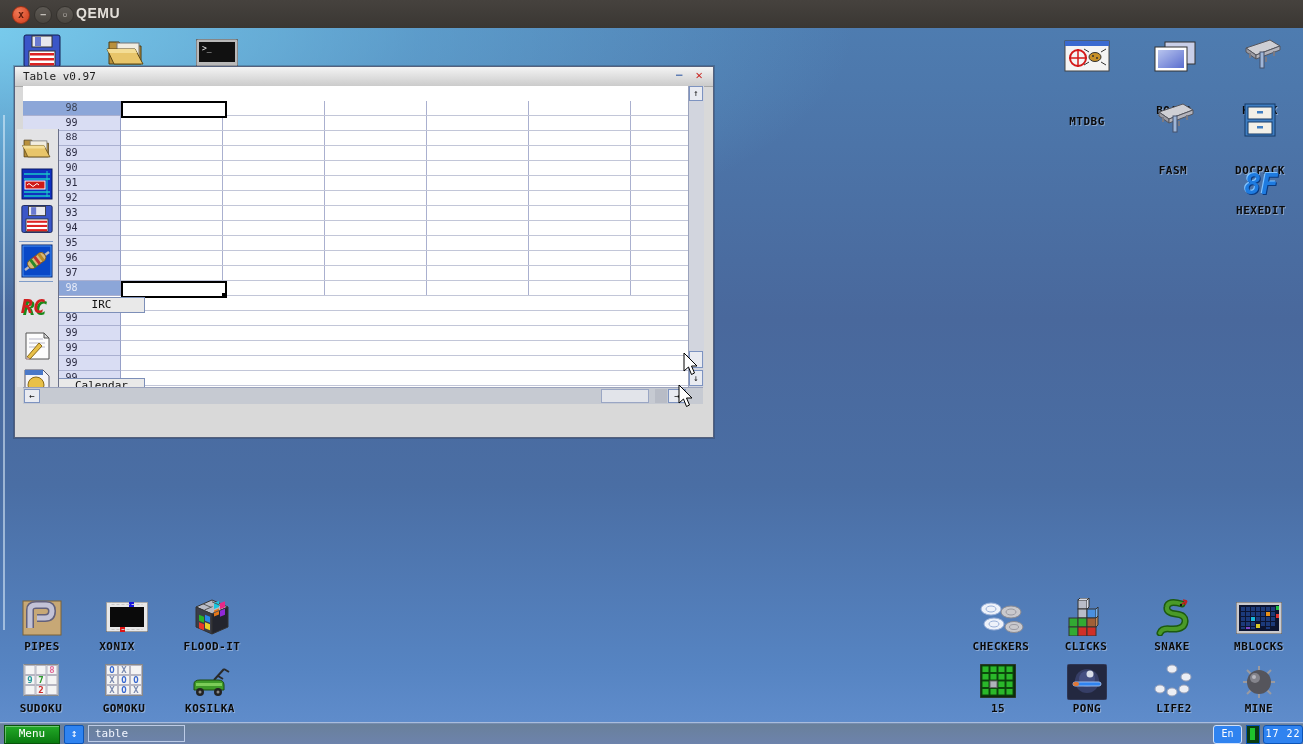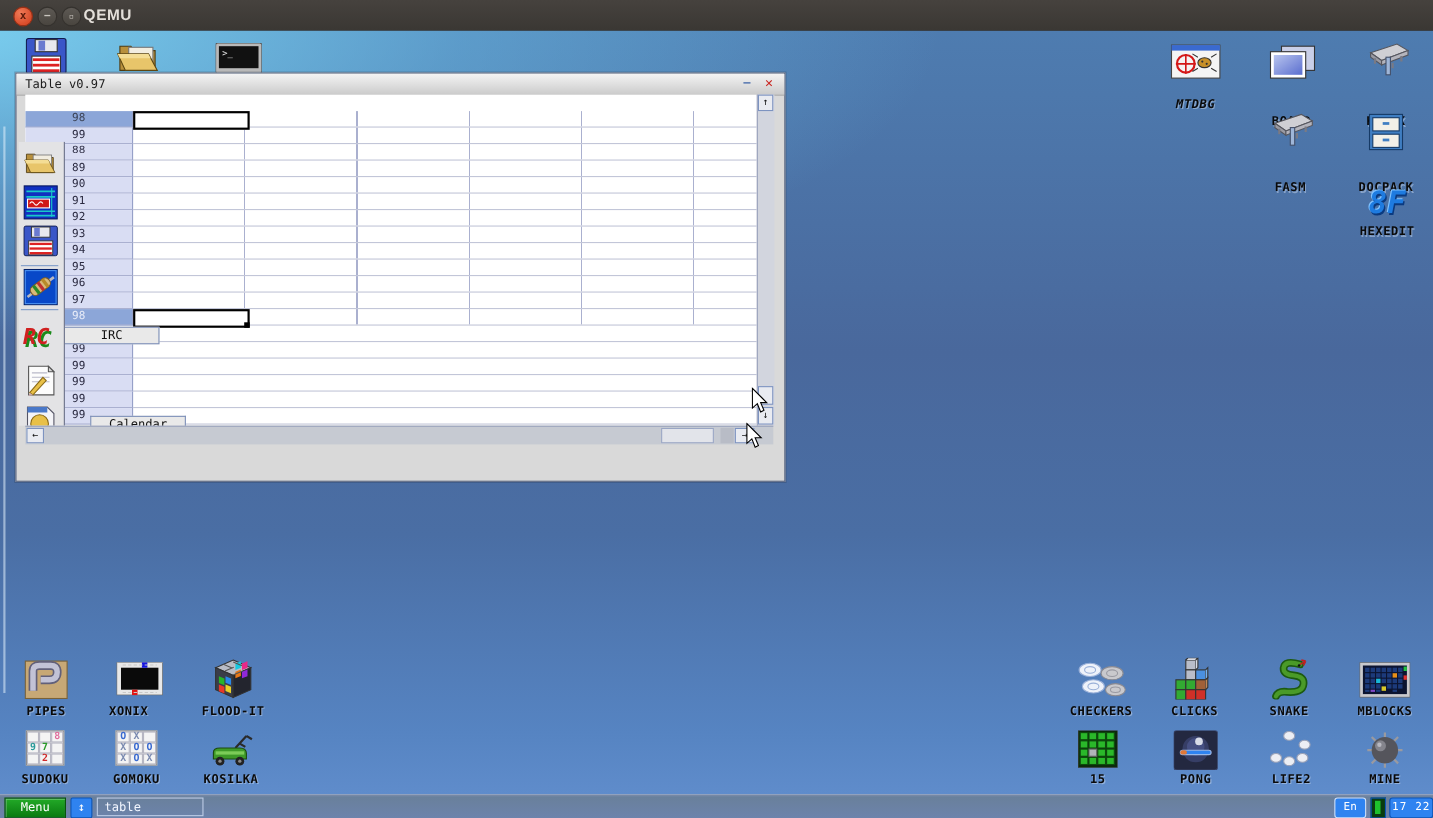--- a/index.html
+++ b/index.html
@@ -149,21 +149,21 @@
         <rect x="1" y="1" width="44" height="30" fill="#f4f4f4" stroke="#444"></rect>
         <rect x="1" y="1" width="44" height="5" fill="#3a6ad0"></rect>
         <circle cx="14" cy="18" r="8" fill="none" stroke="#d41818" stroke-width="2"></circle>
         <path d="M5 18 H23 M14 9 V27" stroke="#d41818" stroke-width="1.5"></path>
         <ellipse cx="31" cy="17" rx="6" ry="4.5" fill="#c89028" stroke="#333"></ellipse>
         <circle cx="29" cy="16" r="1" fill="#333"></circle>
           <circle cx="33" cy="18" r="1" fill="#333"></circle>
         <path d="M25 12 L20 9 M37 12 L42 9 M25 22 L20 25 M37 22 L42 25" stroke="#333"></path>
       </svg>
     </div>
-    <div class="dlabel" style="left:1087px;top:60px;font-style:italic;">MTDBG</div>
+    <div class="dlabel" style="left:1087px;top:87px;">MTDBG</div>
 
     <div class="dicon" style="left:1174px;top:12px;">
       <svg width="46" height="34" viewBox="0 0 46 34">
         <rect x="14" y="2" width="30" height="22" fill="#c9cfe8" stroke="#333"></rect>
         <rect x="4" y="7" width="32" height="24" fill="#fff" stroke="#333"></rect>
         <rect x="7" y="10" width="26" height="18" fill="url(#bgrad)"></rect>
         <defs>
             <linearGradient id="bgrad" x1="0" y1="0" x2="1" y2="1">
           <stop offset="0" stop-color="#b8c4ee"></stop>
               <stop offset="1" stop-color="#5a6ecf"></stop>
@@ -602,21 +602,21 @@
       <div class="strip-ico" style="top:237px;">
         <svg width="32" height="32" viewBox="0 0 32 32">
           <path d="M4 4 L22 4 L28 10 L28 30 L4 30 Z" fill="#f4f4f8" stroke="#556"></path>
           <rect x="4" y="4" width="18" height="5" fill="#4a78c8"></rect>
           <circle cx="15" cy="19" r="8" fill="#e8c048" stroke="#8a6a18"></circle>
         </svg>
       </div>
     </div>
 
     <div class="capbox" style="left:43px;top:230px;width:85px;height:14px;">IRC</div>
-    <div class="capbox" style="left:43px;top:311px;width:85px;height:9px;line-height:14px;border-bottom:none;margin-left:24px;">Calendar</div>
+    <div class="capbox" style="left:43px;top:311px;width:85px;height:9px;line-height:14px;border-bottom:none;">Calendar</div>
 
     <div class="abs" id="hscroll">
       <div class="sbtn" id="hs-left">←</div>
       <div class="abs" id="hs-thumb"></div>
       <div class="abs" id="hs-seg"></div>
       <div class="sbtn" id="hs-right">→</div>
     </div>
 
   </div>
 

